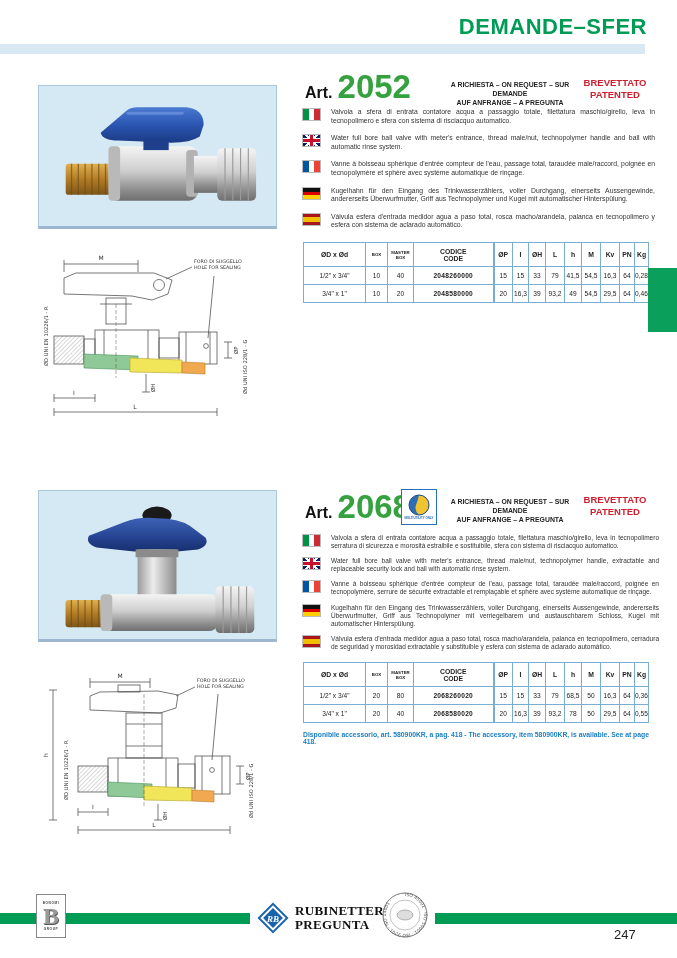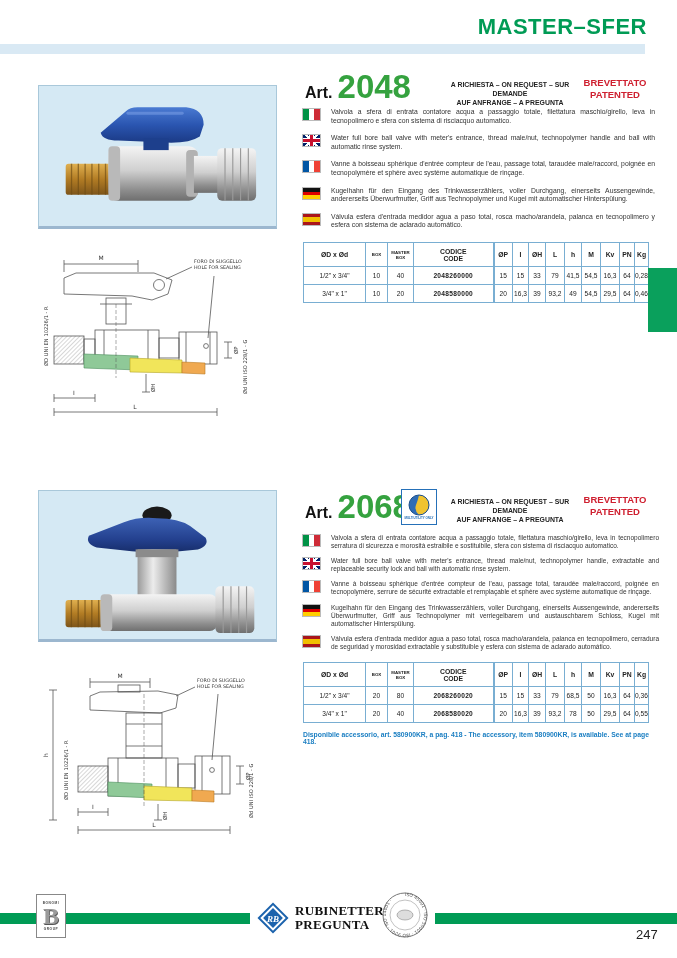--- a/index.html
+++ b/index.html
@@ -79,28 +79,28 @@
   .bonomi-logo{position:absolute;left:36px;top:894px;width:28px;height:42px;background:#fff;
                border:1px solid #888;display:flex;flex-direction:column;align-items:center;
                justify-content:center;z-index:2;}
   .bonomi-top,.bonomi-bottom{font-size:3.2px;letter-spacing:.6px;color:#444;font-weight:bold;}
   .bonomi-letter{font-family:"Liberation Serif",serif;font-size:24px;line-height:22px;
                  font-weight:bold;color:#9a9a9a;text-shadow:.7px .7px 0 #555;}
   .rb-logo{position:absolute;left:256px;top:901px;}
   .company-name{position:absolute;left:295px;top:904px;font-family:"Liberation Serif",serif;
                 font-weight:bold;font-size:13px;line-height:14px;color:#111;letter-spacing:.3px;}
   .iso-stamp{position:absolute;left:382px;top:892px;}
-  .page-number{position:absolute;left:636px;top:927px;font-size:13px;color:#222;text-align:center;}
+  .page-number{position:absolute;left:614px;top:927px;font-size:13px;color:#222;text-align:center;}
 </style>
 </head>
 <body>
 
 <div id="page">
 
-  <div class="header-title">MASTER–SFER</div>
+  <div class="header-title">DEMANDE–SFER</div>
   <div class="header-bar"></div>
 
   <div class="sec-2048">
 
     <div class="photo-box photo-2048">
       <svg width="237" height="136" viewBox="0 0 237 140">
         <defs>
           <linearGradient id="chromeA" x1="0" y1="0" x2="0" y2="1">
             <stop offset="0" stop-color="#f4f4f4"></stop>
               <stop offset=".45" stop-color="#cfcfcf"></stop>
@@ -139,21 +139,21 @@
             <line x1="212" y1="64" x2="212" y2="118"></line>
         </g>
         <path d="M60 48 L86 26 Q90 22 98 22 L148 22 Q166 24 166 40 L162 52 Q150 60 122 58 L78 56 Q62 56 60 48 Z" fill="url(#blueA)"></path>
         <rect x="104" y="54" width="26" height="12" fill="#1d3f8c"></rect>
         <path d="M88 28 L144 28" stroke="#6f95e0" stroke-width="3" stroke-linecap="round" opacity=".7"></path>
       </svg>
     </div>
 
     <div class="art-block" style="top:72px;">
       <span class="art-label">Art.</span>
-      <span class="art-number">2048</span>
+      <span class="art-number">2052</span>
     </div>
     <div class="request-note" style="left:436px;top:80px;">
       <div>A RICHIESTA – ON REQUEST – SUR DEMANDE</div>
       <div>AUF ANFRANGE – A PREGUNTA</div>
     </div>
     <div class="patent-note" style="left:583px;top:77px;">
       <div>BREVETTATO</div>
       <div>PATENTED</div>
     </div>
 

